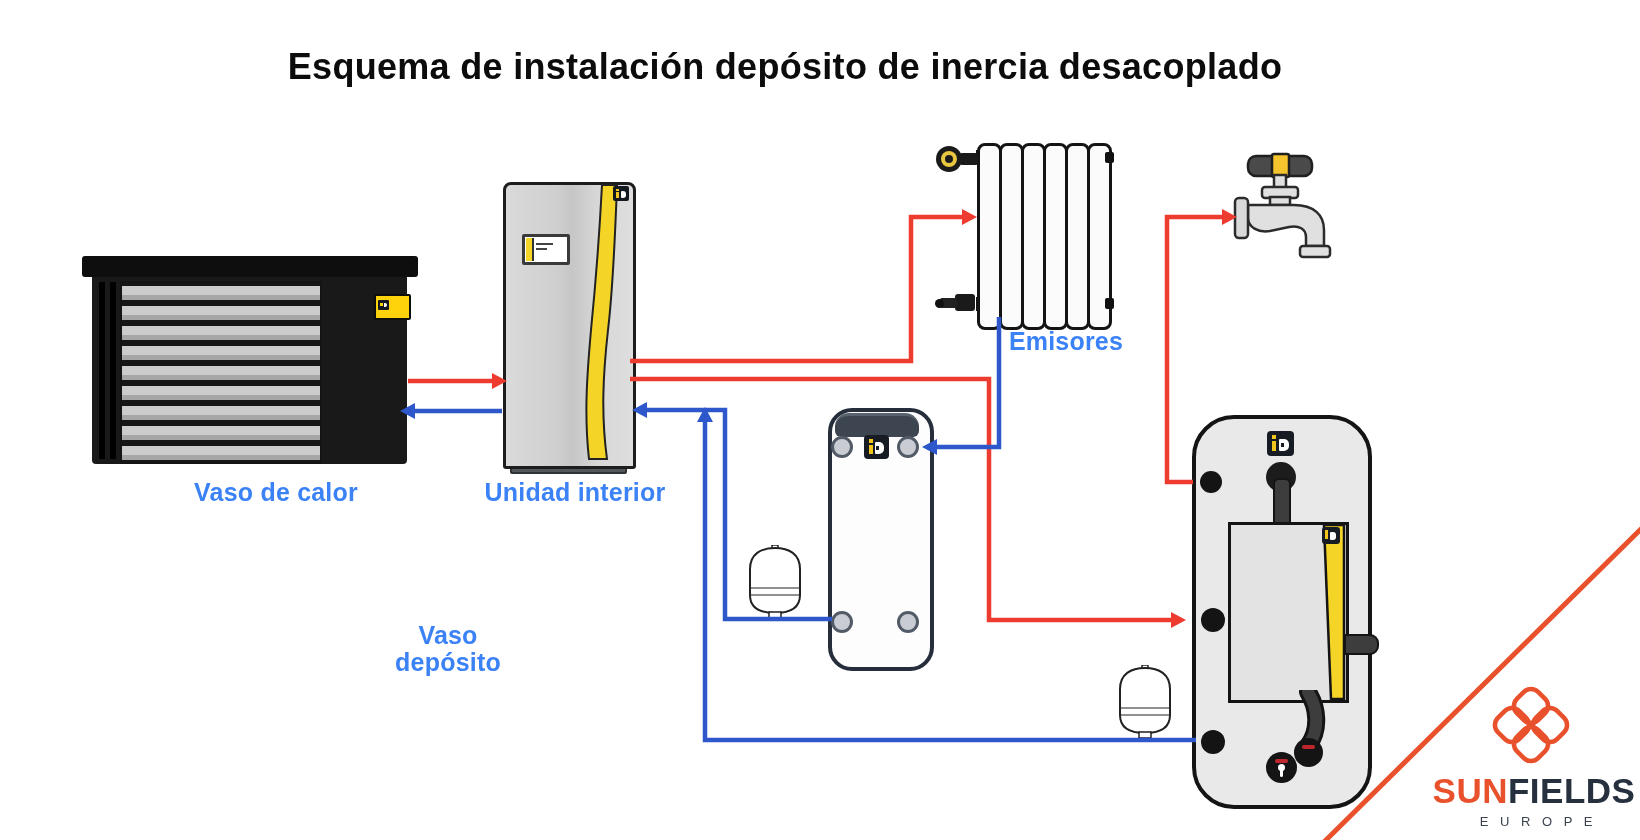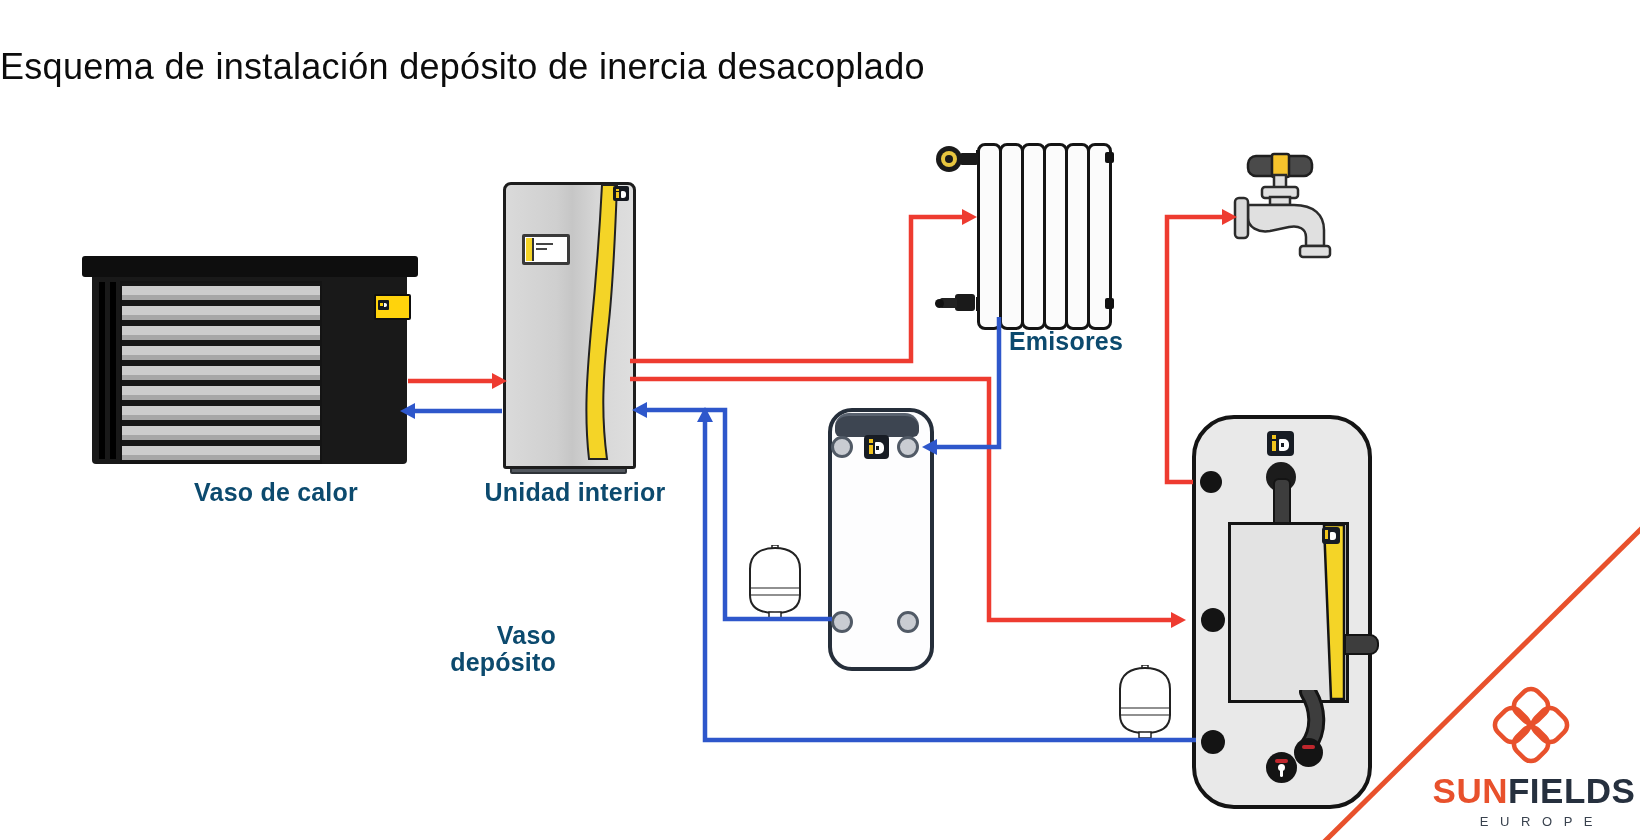--- a/index.html
+++ b/index.html
@@ -1,22 +1,22 @@
 <!DOCTYPE html>
 <html><head>
 <meta charset="utf-8">
 <style>
   html,body{margin:0;padding:0;background:#ffffff;}
   .canvas{position:relative;width:1640px;height:840px;background:#ffffff;overflow:hidden;
           font-family:"Liberation Sans",sans-serif;}
   .abs{position:absolute;}
-  .lbl{position:absolute;font-weight:bold;color:#0c4a6e;text-align:center;
+  .lbl{position:absolute;font-weight:bold;color:#3b82f6;text-align:center;
        font-size:25px;line-height:27px;letter-spacing:0.2px;}
-  .title{position:absolute;left:0;top:46px;width:1570px;
-         font-size:36px;font-weight:normal;color:#0c0c0c;letter-spacing:0.3px;}
+  .title{position:absolute;left:0;top:46px;width:1570px;text-align:center;
+         font-size:36px;font-weight:bold;color:#0c0c0c;letter-spacing:0.3px;}
   svg{display:block;}
   .noint{pointer-events:none;}
 </style>
 </head>
 <body>
 
 <div class="canvas">
 
   <div class="title">Esquema de instalación depósito de inercia desacoplado</div>
 
@@ -105,21 +105,21 @@
     <div class="abs" style="left:897px;top:611px;width:16px;height:16px;background:#c9ccd2;border:3px solid #515a66;border-radius:50%;"></div>
   </div>
 
   <svg class="abs noint" style="left:740px;top:545px;" width="70" height="80" viewBox="0 0 70 80">
     <rect x="32" y="0" width="6" height="6" fill="#ffffff" stroke="#222" stroke-width="1.5"></rect>
     <path d="M 10,24 C 10,9 21,3 35,3 C 49,3 60,9 60,24 L 60,50 C 60,62 51,68 35,68 C 19,68 10,62 10,50 Z" fill="#ffffff" stroke="#222" stroke-width="2"></path>
     <line x1="10" y1="43" x2="60" y2="43" stroke="#222" stroke-width="1.2"></line>
     <line x1="10" y1="50" x2="60" y2="50" stroke="#222" stroke-width="1.2"></line>
     <rect x="29" y="67" width="12" height="6" fill="#ffffff" stroke="#222" stroke-width="1.5"></rect>
   </svg>
-  <div class="lbl" style="left:356px;top:622px;width:200px;text-align:right;">
+  <div class="lbl" style="left:348px;top:622px;width:200px;">
     <span>Vaso</span><br>
     <span>depósito</span>
   </div>
 
   <svg class="abs noint" style="left:1110px;top:665px;" width="70" height="80" viewBox="0 0 70 80">
     <rect x="32" y="0" width="6" height="6" fill="#ffffff" stroke="#222" stroke-width="1.5"></rect>
     <path d="M 10,24 C 10,9 21,3 35,3 C 49,3 60,9 60,24 L 60,50 C 60,62 51,68 35,68 C 19,68 10,62 10,50 Z" fill="#ffffff" stroke="#222" stroke-width="2"></path>
     <line x1="10" y1="43" x2="60" y2="43" stroke="#222" stroke-width="1.2"></line>
     <line x1="10" y1="50" x2="60" y2="50" stroke="#222" stroke-width="1.2"></line>
     <rect x="29" y="67" width="12" height="6" fill="#ffffff" stroke="#222" stroke-width="1.5"></rect>

